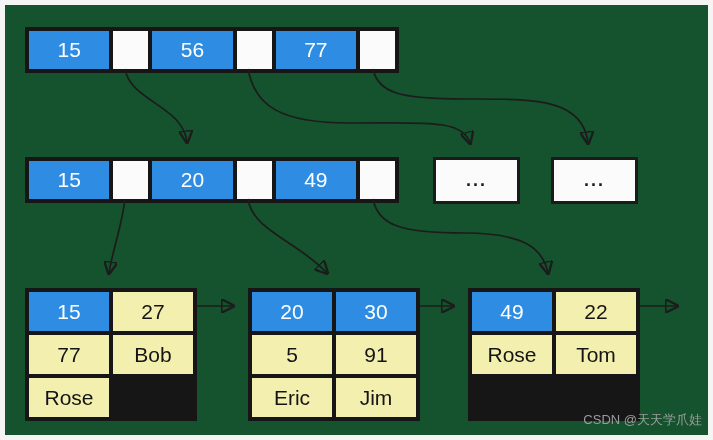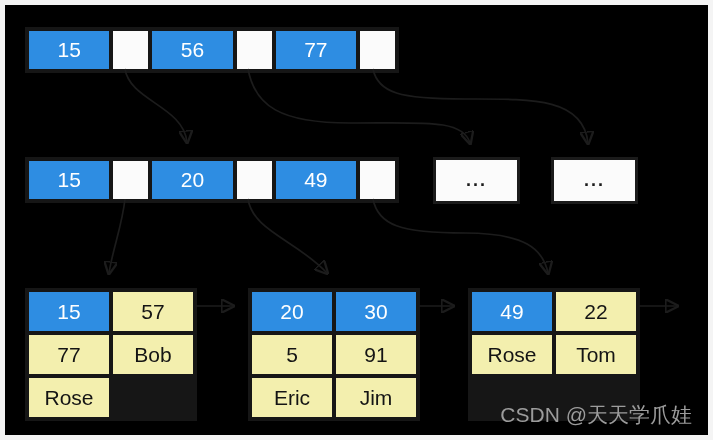--- a/index.html
+++ b/index.html
@@ -1,18 +1,18 @@
 <!DOCTYPE html>
 <html><head>
 <meta charset="utf-8">
 <style>
   html,body{margin:0;padding:0;background:#ffffff;font-family:"Liberation Sans","DejaVu Sans",sans-serif;}
   .canvas{
     position:relative;width:713px;height:440px;box-sizing:border-box;
-    background:#000000;border:5px solid #f4f4f4;overflow:hidden;
+    background:#14532d;border:5px solid #f4f4f4;overflow:hidden;
   }
   
   .node{
     position:absolute;display:flex;box-sizing:border-box;
     border:2px solid #161616;background:#161616;
   }
   .node .cell{
     box-sizing:border-box;border:2px solid #161616;
     display:flex;align-items:center;justify-content:center;
     font-size:21px;
@@ -43,21 +43,21 @@
   .leaf .cell.hdr{background:#2e8de2;color:#ffffff;}
   .leaf .cell.val{background:#f3efae;color:#141414;}
   .leaf-1{left:20px;top:283px;}
   .leaf-2{left:243px;top:283px;}
   .leaf-3{left:463px;top:283px;}
   
   .connectors{position:absolute;left:0;top:0;width:703px;height:430px;pointer-events:none;}
   .connectors path{fill:none;stroke:#1c1c1c;stroke-width:1.7px;}
   
   .watermark{
-    position:absolute;right:16px;bottom:6px;color:#9c9c9c;font-size:21px;
+    position:absolute;right:6px;bottom:6px;color:#9c9c9c;font-size:13px;
   }
 </style>
 </head>
 <body>
 
 <div class="canvas">
 
   <div class="node node-root">
     <div class="cell key">15</div>
     <div class="cell ptr"></div>
@@ -74,21 +74,21 @@
     <div class="cell ptr"></div>
     <div class="cell key">49</div>
     <div class="cell ptr"></div>
   </div>
 
   <div class="ellipsis-box ellipsis-a">...</div>
   <div class="ellipsis-box ellipsis-b">...</div>
 
   <div class="leaf leaf-1">
     <div class="cell hdr">15</div>
-    <div class="cell val">57</div>
+    <div class="cell val">27</div>
     <div class="cell val">77</div>
     <div class="cell val">Bob</div>
     <div class="cell val">Rose</div>
   </div>
 
   <div class="leaf leaf-2">
     <div class="cell hdr">20</div>
     <div class="cell hdr">30</div>
     <div class="cell val">5</div>
     <div class="cell val">91</div>

